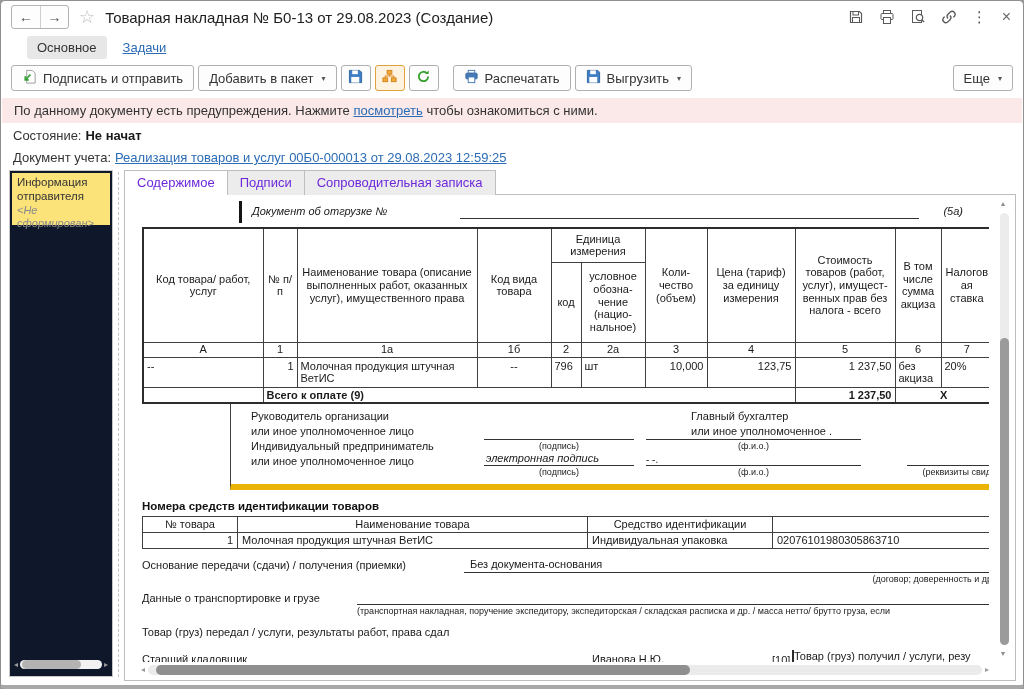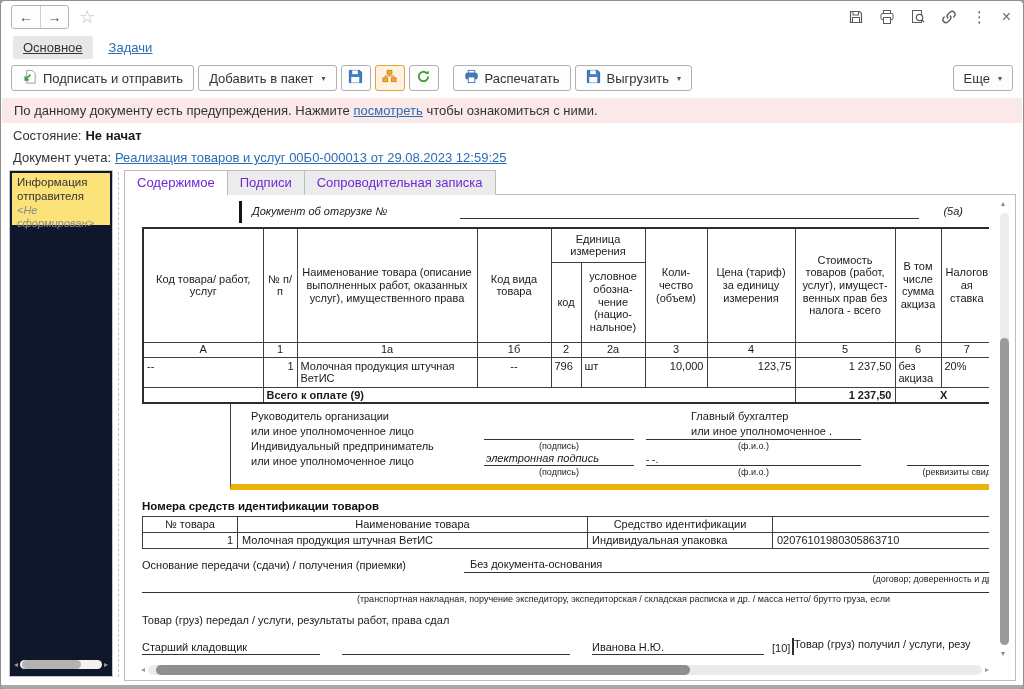--- a/index.html
+++ b/index.html
@@ -14,21 +14,21 @@
   .nav-group { display:flex; border:1px solid #b3b3b3; border-radius:3px; overflow:hidden; background:#fdfdfd; }
   .nav-btn { width:28px; height:22px; display:flex; align-items:center; justify-content:center; color:#4a4a4a; font-size:14px; cursor:default; }
   .nav-btn + .nav-btn { border-left:1px solid #cfcfcf; }
   .star { color:#bdbdbd; font-size:18px; line-height:1; }
   .title { font-size:15px; color:#1d1d1d; white-space:nowrap; }
   .tb-icons { margin-left:auto; display:flex; align-items:center; gap:15px; color:#5a5a5a; }
   .tb-icons .ic { display:flex; align-items:center; }
   .kebab { font-size:15px; color:#5a5a5a; letter-spacing:0; }
   .close-x { font-size:16px; color:#6a6a6a; }
   
-  .navtabs { position:absolute; top:33px; left:0; right:12px; height:26px; display:flex; align-items:center; padding:0 12px; gap:16px; font-size:13px;text-decoration:underline; }
+  .navtabs { position:absolute; top:33px; left:0; right:12px; height:26px; display:flex; align-items:center; padding:0 26px; gap:16px; font-size:13px; }
   .navtab-active { background:#e7e7e7; border-radius:3px; padding:4px 10px; color:#333; }
   .navtab-link { color:#2a6cb5; text-decoration:underline; }
   
   .toolbar { position:absolute; top:61px; left:0; right:0; height:32px; display:flex; align-items:center; padding:0 10px; gap:4px; }
   .btn { height:26px; display:inline-flex; align-items:center; gap:6px; padding:0 10px; border:1px solid #b0b0b0; border-radius:3px; background:#fdfdfd; font-size:13px; color:#333; white-space:nowrap; }
   .btn.icon-only { width:30px; padding:0; justify-content:center; }
   .btn.selected { border-color:#e0a23a; background:#fdf3e0; }
   .caret { font-size:8px; color:#555; margin-left:2px; }
   .grp-gap { width:6px; }
   .btn-more { margin-left:auto; }
@@ -118,20 +118,21 @@
   <div class="titlebar">
     <div class="nav-group">
       <div class="nav-btn">
           <span>←</span>
         </div>
       <div class="nav-btn">
           <span>→</span>
         </div>
     </div>
     <span class="star">☆</span>
+    <span class="title">Товарная накладная № Б0-13 от 29.08.2023 (Создание)</span>
     <div class="tb-icons">
       <span class="ic">
         <svg width="16" height="16" viewBox="0 0 16 16">
             <path d="M2.5 2.5h9l2 2v9h-11z" fill="none" stroke="#5a5a5a" stroke-width="1.2"></path>
             <rect x="5" y="2.5" width="5.5" height="3.5" fill="none" stroke="#5a5a5a"></rect>
             <rect x="4.5" y="8.5" width="7" height="5" fill="none" stroke="#5a5a5a"></rect>
           </svg>
       </span>
       <span class="ic">
         <svg width="16" height="16" viewBox="0 0 16 16">
@@ -390,20 +391,21 @@
         </tbody>
           </table>
 
         <div class="basis-row">
           <span class="basis-label">Основание передачи (сдачи) / получения (приемки)</span>
           <span class="fill-line">Без документа-основания</span>
         </div>
         <div class="note-right">(договор; доверенность и др</div>
 
         <div class="trans-row">
+          <span class="trans-label">Данные о транспортировке и грузе</span>
           <span class="fill-line"></span>
         </div>
         <div class="trans-note">(транспортная накладная, поручение экспедитору, экспедиторская / складская расписка и др. / масса нетто/ брутто груза, если</div>
 
         <div class="transfer">
           <div class="t-left">
             <div class="t-title">Товар (груз) передал / услуги, результаты работ, права сдал</div>
             <div class="t-row">
               <span class="seg seg1">Старший кладовщик</span>
               <span class="seg seg2">&nbsp;</span>

